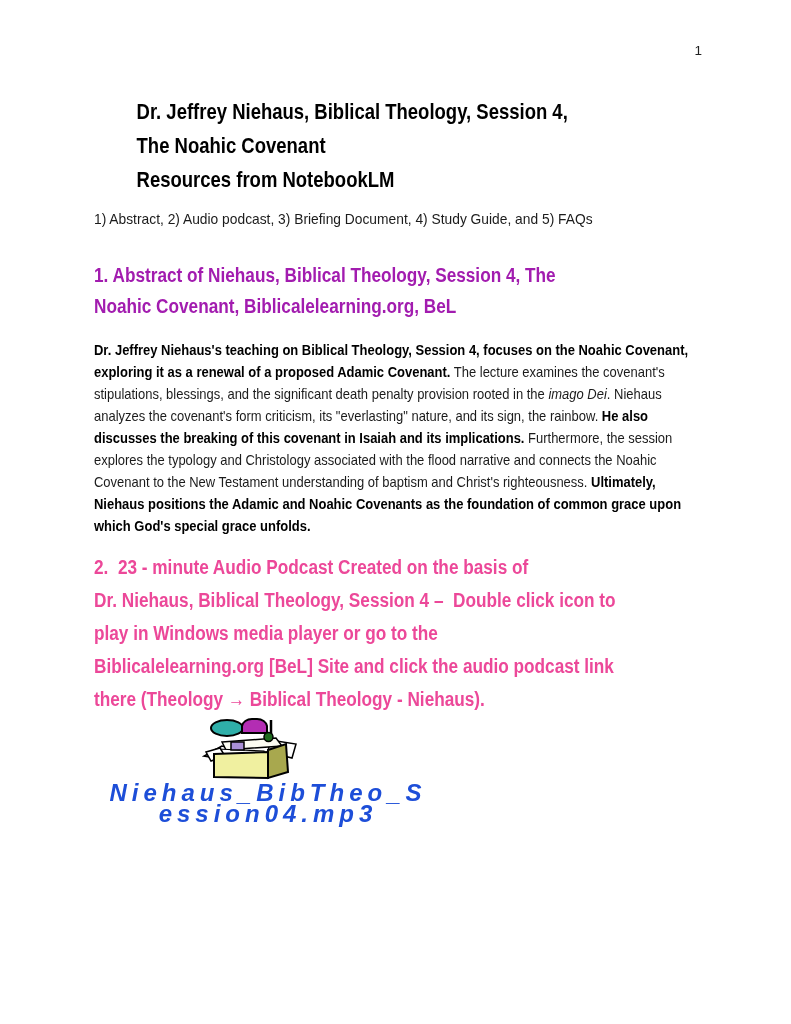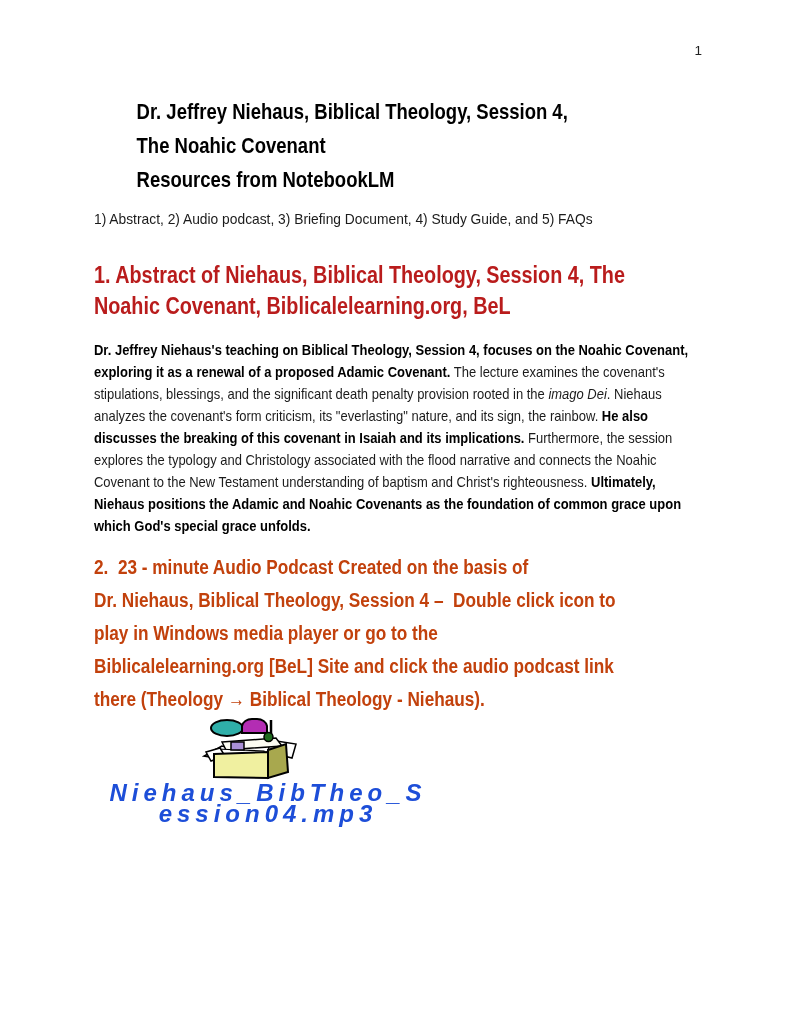--- a/index.html
+++ b/index.html
@@ -35,39 +35,39 @@
     font-size:15px;
     line-height:21px;
     color:#1b1b1b;
     white-space:pre;
     transform:scaleX(0.92);
     transform-origin:0 50%;
   }
   .h1{
     margin-top:31px;
     font-weight:bold;
-    font-size:23px;
-    color:#b91c1c;
+    font-size:20px;
+    color:#a21caf;
   }
   .h1 .h-line{line-height:31px;white-space:pre;}
   .abstract{
     margin-top:17px;
     font-size:15px;
     line-height:22px;
     width:700px;
     transform:scaleX(0.865);
     transform-origin:0 0;
   }
   .abstract .b{font-weight:bold;color:#000;}
   .abstract .i{font-style:italic;}
   .h2{
     margin-top:14px;
     font-weight:bold;
     font-size:20px;
-    color:#c2410c;
+    color:#ec4899;
   }
   .h2 .h-line{line-height:33px;white-space:pre;}
   .audio-object{margin-top:0;}
   .audio-icon-wrap{
     margin-left:104px;
     width:104px;height:66px;
     cursor:pointer;
   }
   .audio-label{
     width:348px;

